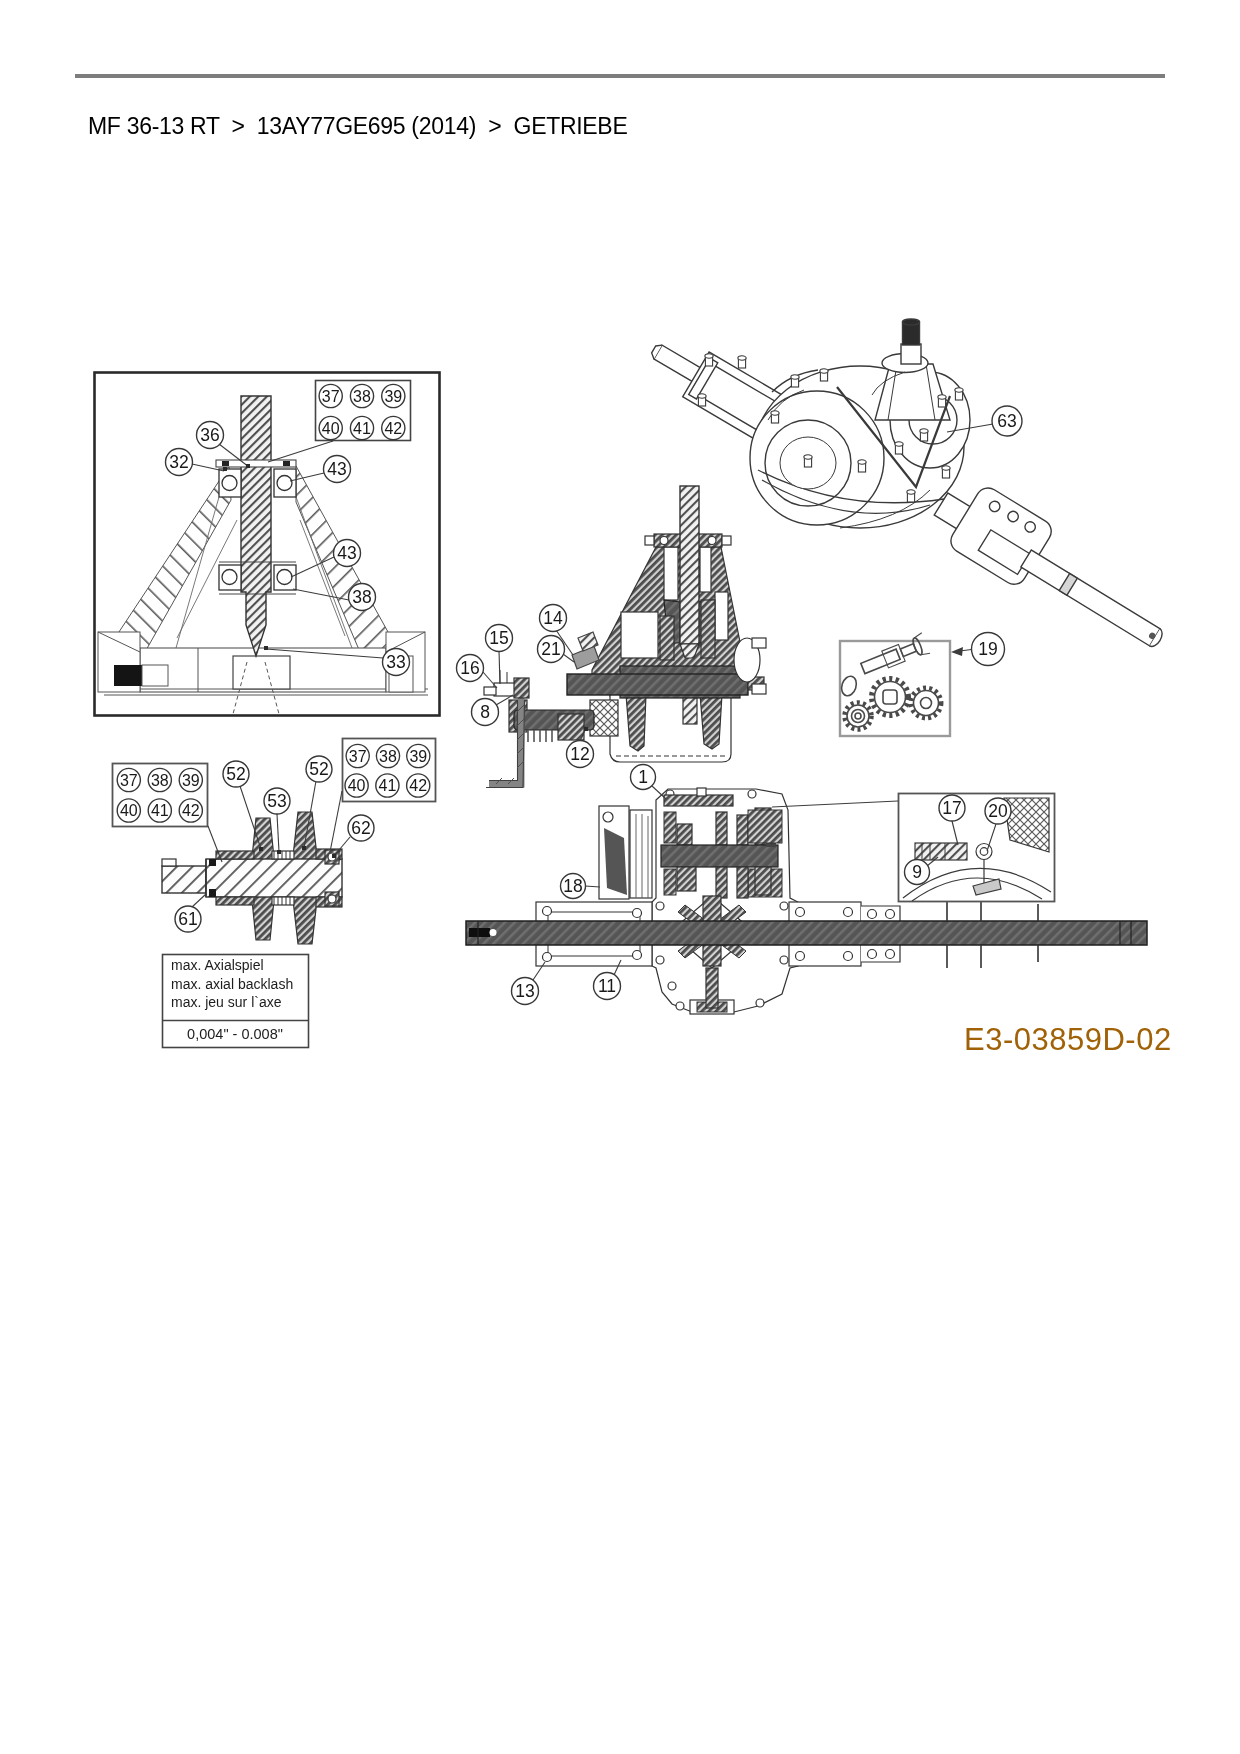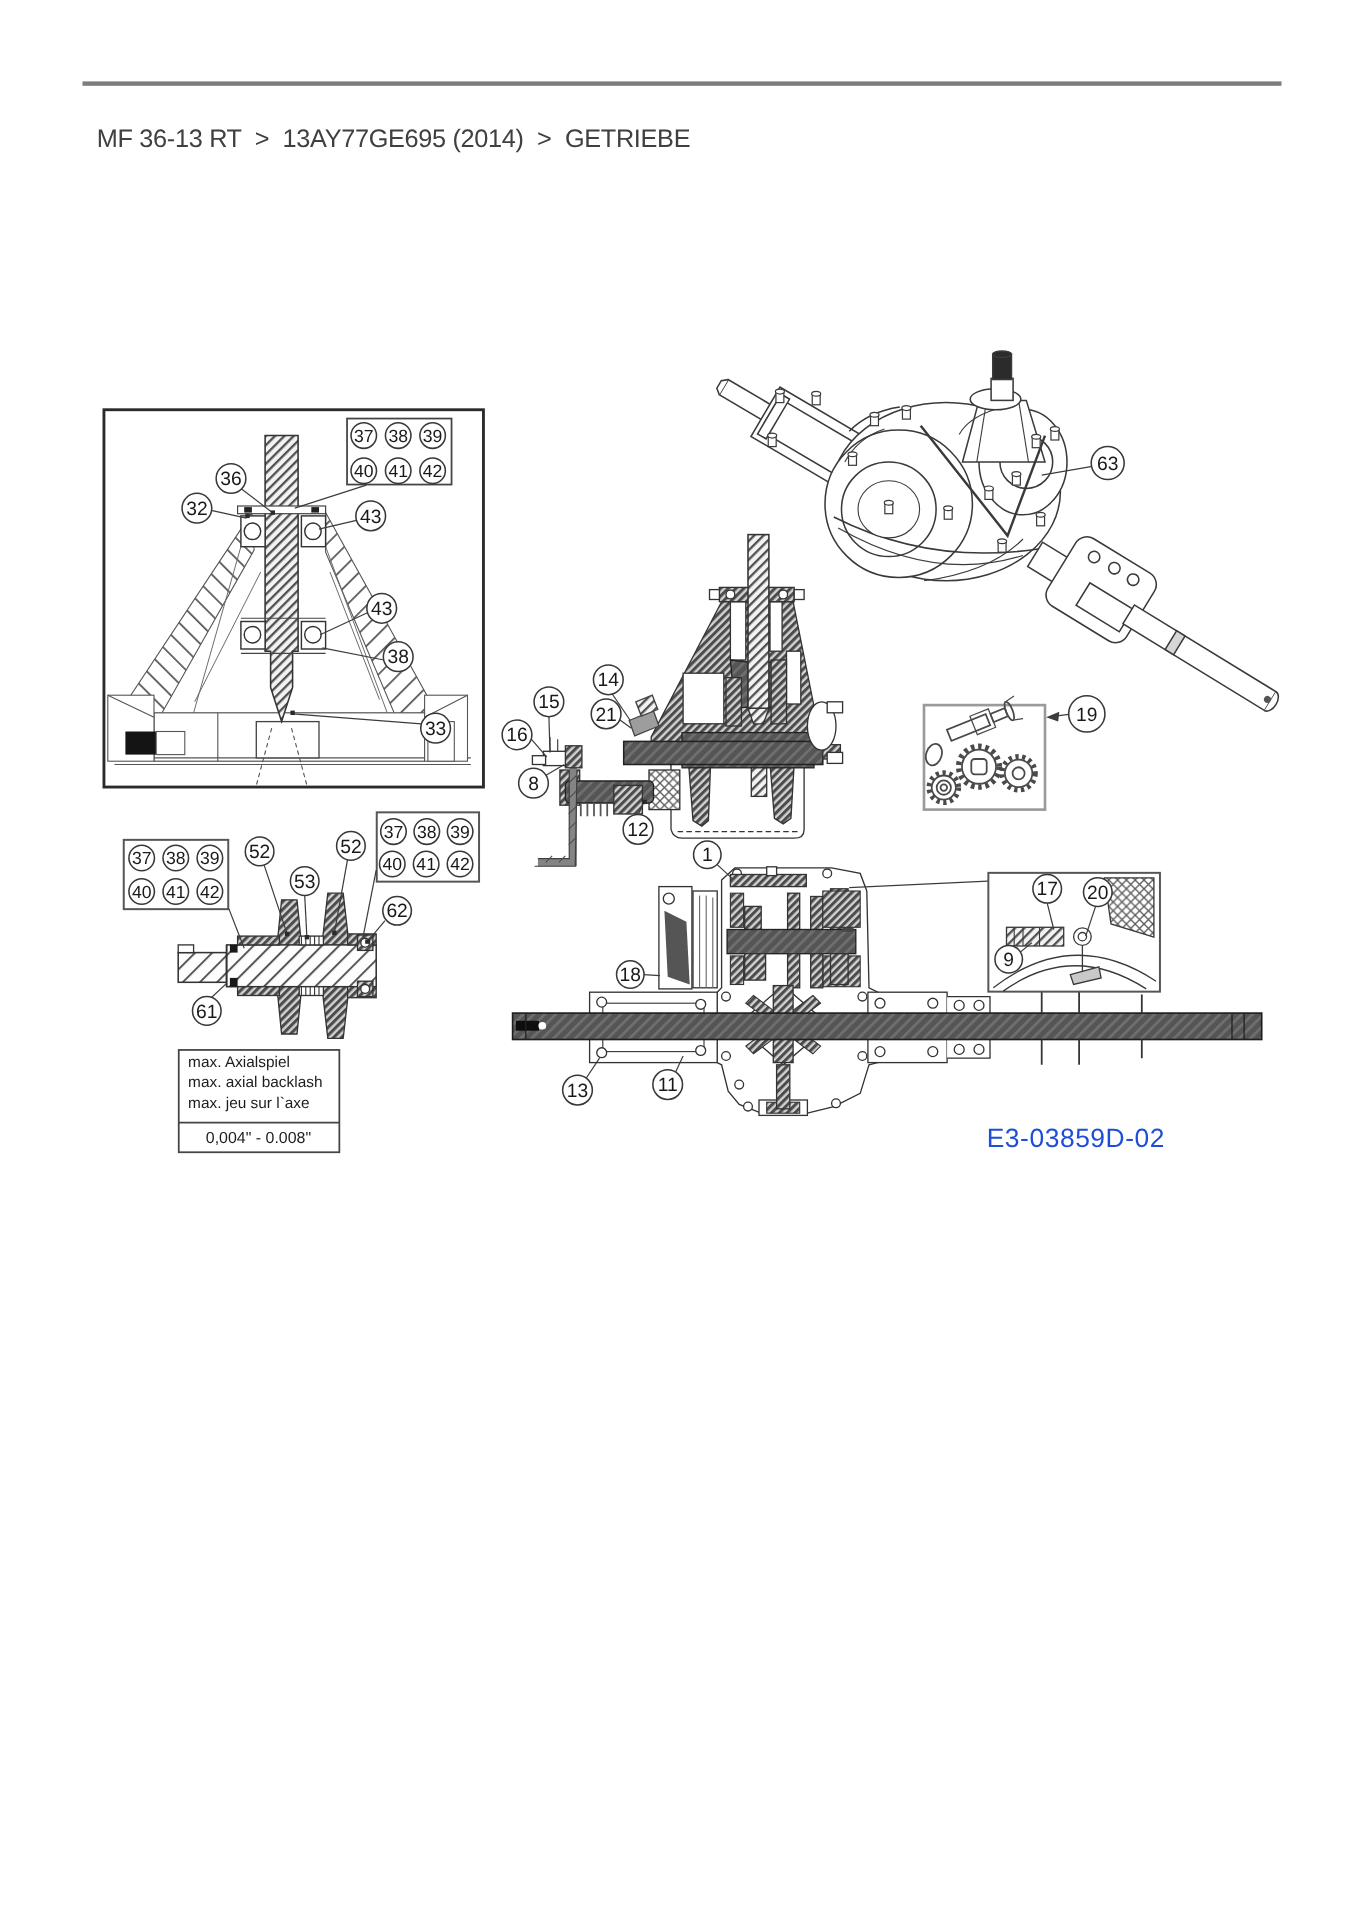--- a/index.html
+++ b/index.html
@@ -1,19 +1,19 @@
 <!DOCTYPE html>
 <html><head>
 <meta charset="utf-8">
 <style>
 html,body{margin:0;padding:0;background:#fff}
 #page{position:relative;width:1240px;height:1754px;background:#fff;overflow:hidden;font-family:"Liberation Sans",sans-serif}
 .rule{position:absolute;left:75px;top:74px;width:1090px;height:4px;background:#7d7d7d}
-.crumb{position:absolute;left:88px;top:113px;font-size:23px;color:#404040;letter-spacing:-0.3px;white-space:pre}
-.dwgno{position:absolute;left:897px;top:1022px;font-size:24px;color:#1d4ed8;letter-spacing:0.5px}
+.crumb{position:absolute;left:88px;top:113px;font-size:23px;color:#000000;letter-spacing:-0.3px;white-space:pre}
+.dwgno{position:absolute;left:964px;top:1022px;font-size:31px;color:#a16207;letter-spacing:0.5px}
 svg{position:absolute;left:0;top:0}
 </style>
 </head>
 <body>
 <div id="page">
 <div class="rule"></div>
 <div class="crumb">MF 36-13 RT  &gt;  13AY77GE695 (2014)  &gt;  GETRIEBE</div>
 <div class="dwgno">E3-03859D-02</div>
 <svg width="1240" height="1754" viewBox="0 0 1240 1754">
 <defs>

